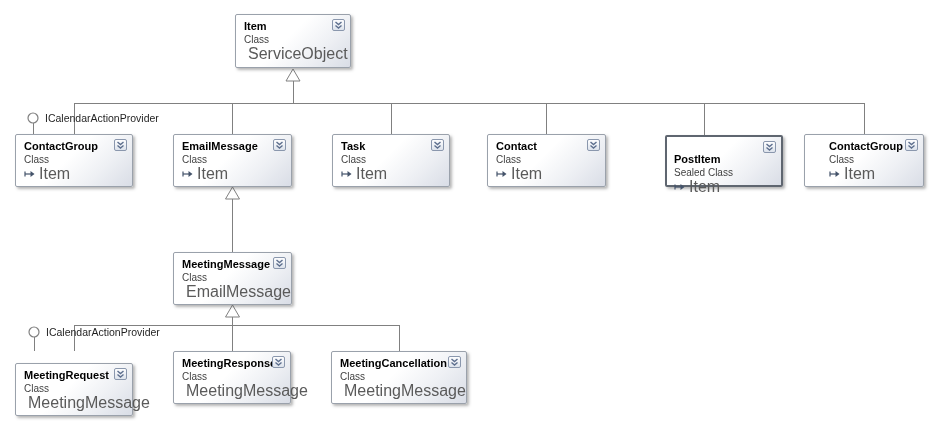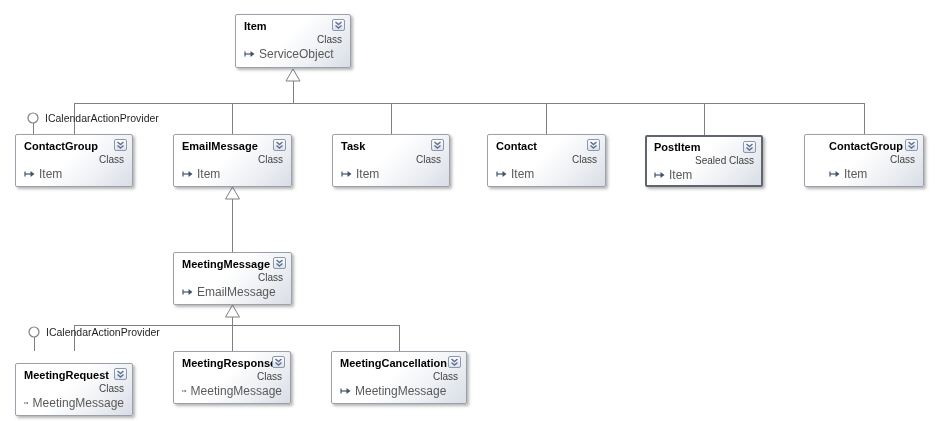--- a/index.html
+++ b/index.html
@@ -26,47 +26,47 @@
     z-index: 2;
     border: 1px solid #9aa1ab;
     border-radius: 2px;
     background: linear-gradient(135deg, #ffffff 0%, #ffffff 45%, #eef0f4 72%, #d9dde6 100%);
     box-shadow: 2px 2px 3px rgba(90,90,90,0.45);
     padding: 5px 8px 4px 8px;
     cursor: default;
   }
   .node.sealed {
     border: 2px solid #5f6670;
-    padding: 4px 7px 3px 7px;
+    padding: 16px 7px 3px 7px;
+    margin-left: 20px;
   }
 
   .node-title {
     font-size: 11px;
     font-weight: bold;
     color: #000000;
     white-space: nowrap;
     line-height: 13px;
   }
   .node-kind {
     font-size: 10px;
     color: #3f3f3f;
     white-space: nowrap;
     line-height: 12px;
     margin-top: 1px;
-    text-align: right;
   }
   .node-base {
     display: flex;
     align-items: center;
     gap: 4px;
     margin-top: 2px;
     line-height: 12px;
   }
   .node-base-label {
-    font-size: 12px;
+    font-size: 16px;
     color: #5a5a5a;
     white-space: nowrap;
   }
 
   .chevron-btn {
     position: absolute;
     top: 4px;
     right: 5px;
     width: 13px;
     height: 12px;

